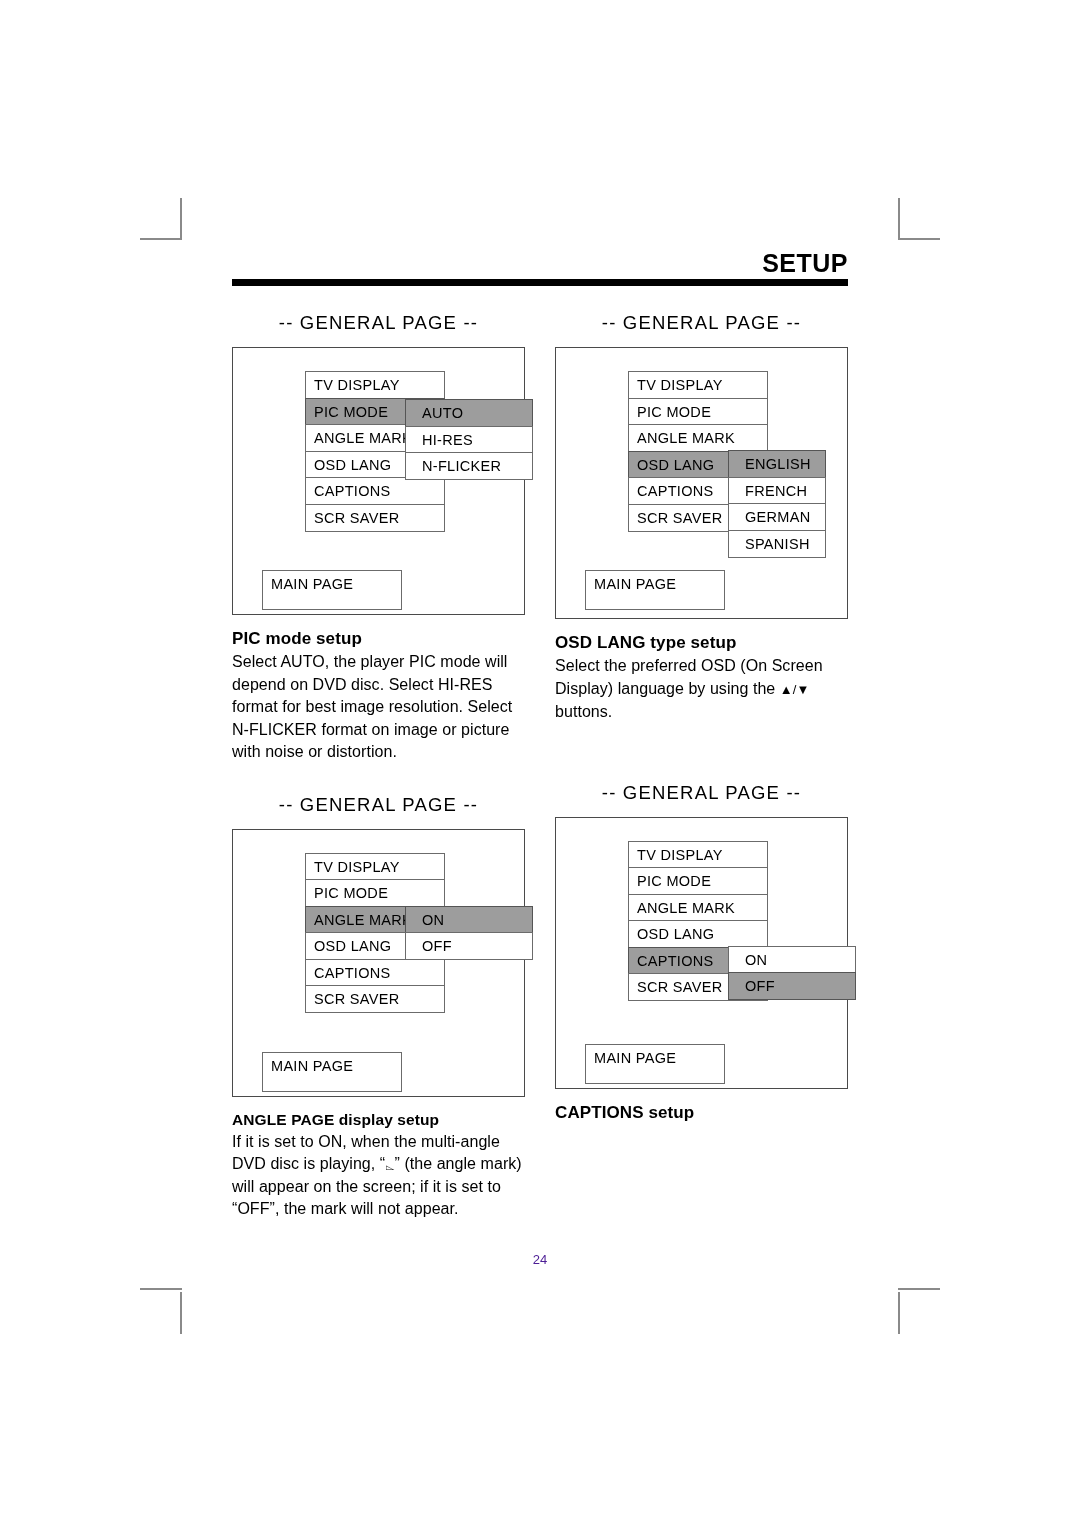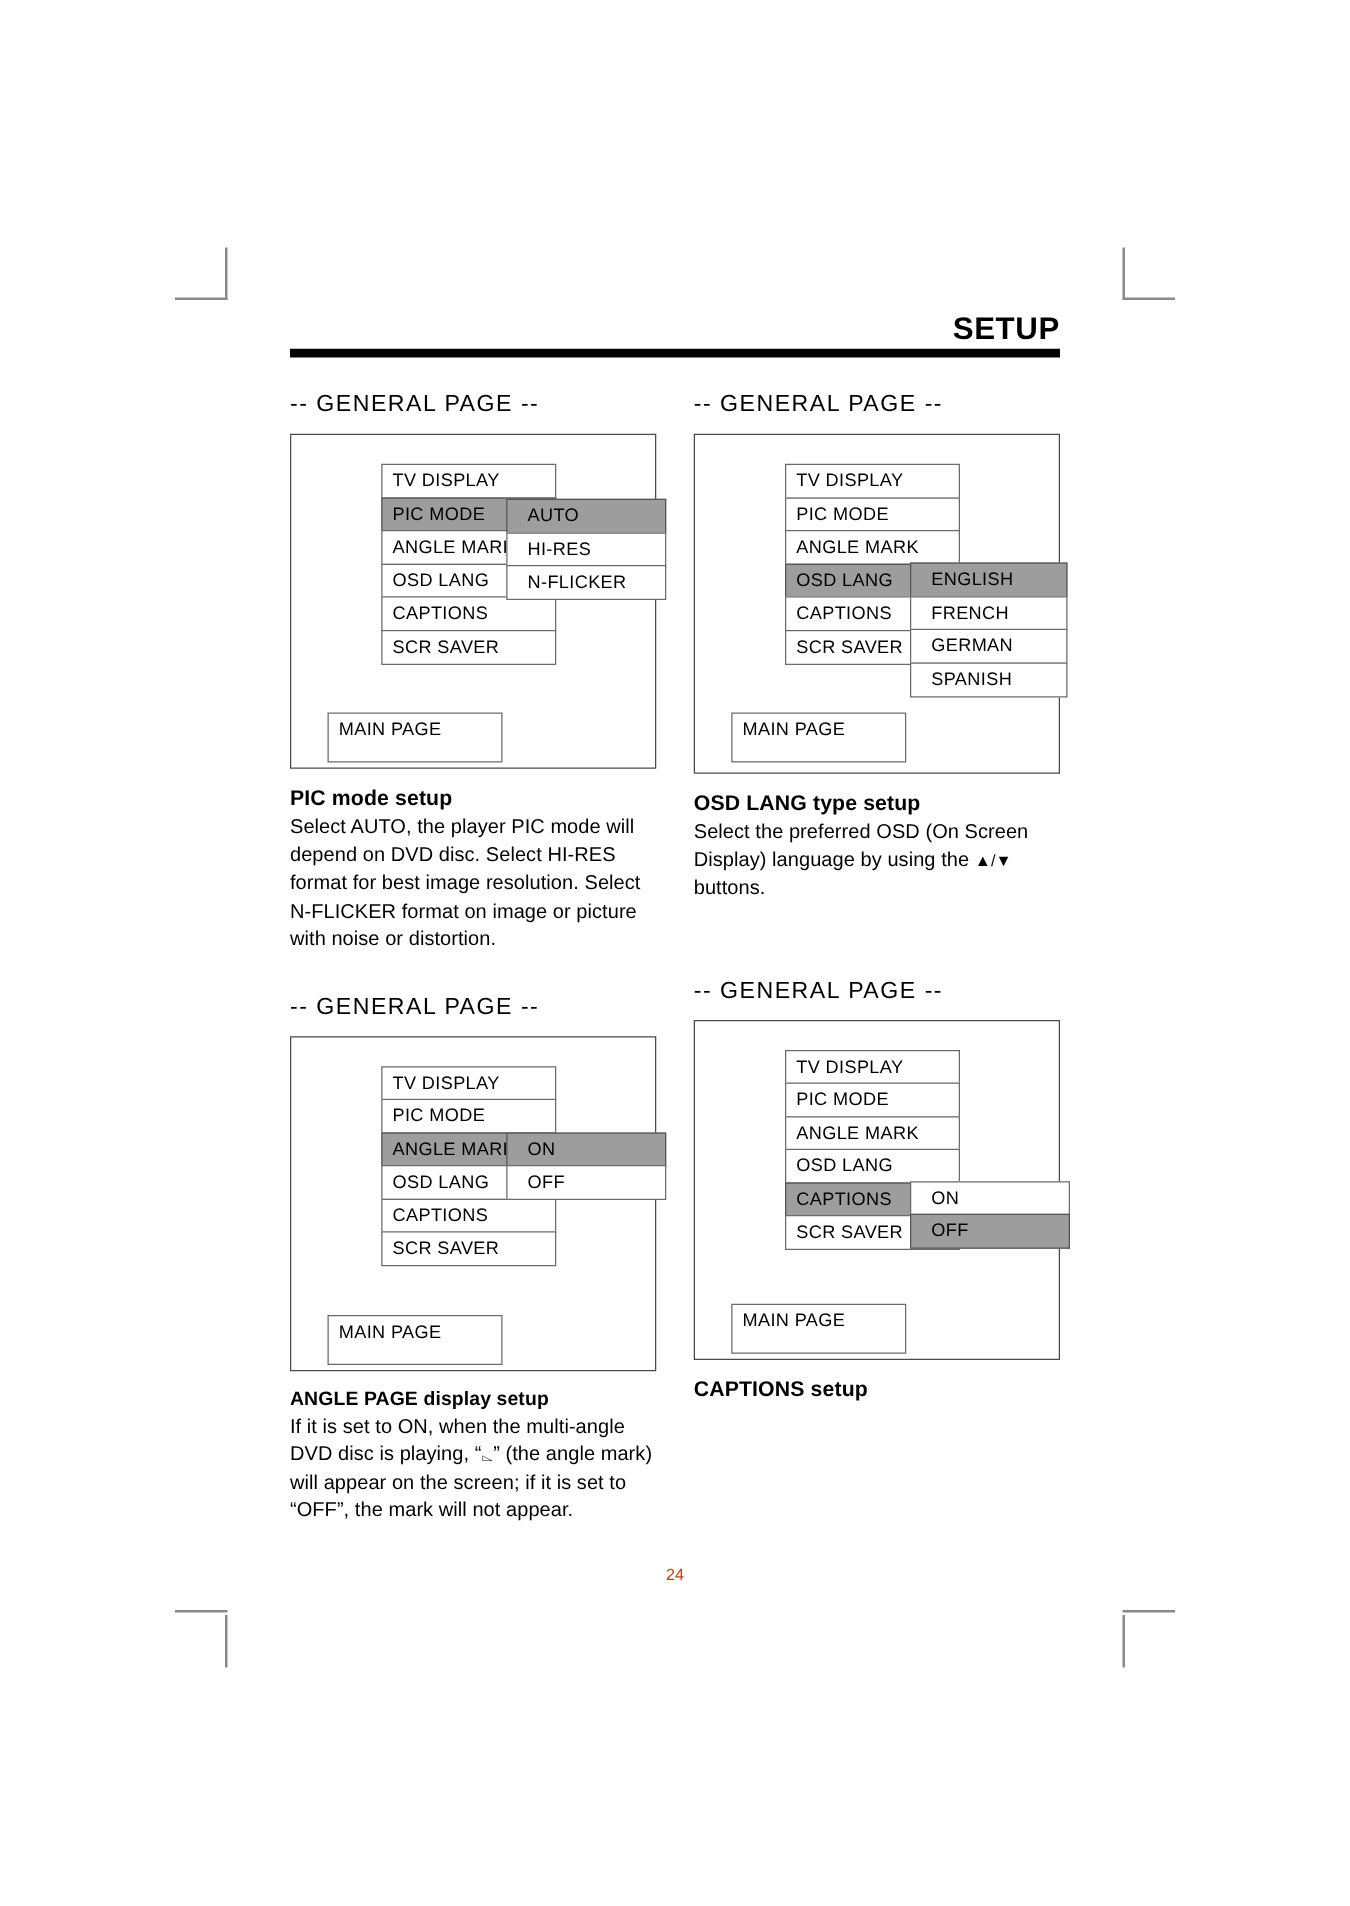--- a/index.html
+++ b/index.html
@@ -64,20 +64,21 @@
   
   .columns {
     display: flex;
     gap: 30px;
   }
   .col { width: 293px; position: relative; }
 
   .gp-header {
     font-size: 18.5px;
     letter-spacing: 1.2px;
+    text-align: center;
     margin: 0 0 13px 0;
     white-space: nowrap;
   }
 
   
   .panel {
     position: relative;
     border: 1.5px solid #4a4a4a;
     background: #ffffff;
     height: 268px;
@@ -120,21 +121,21 @@
     line-height: 27px;
     box-sizing: border-box;
     padding-left: 8px;
     font-size: 14.5px;
     letter-spacing: 0.3px;
     white-space: nowrap;
   }
 
   .submenu {
     position: absolute;
-    width: 126px;
+    width: 98px;
   }
   .submenu.wide { width: 128px; }
   .submenu-item {
     border: 1.5px solid #6b6b6b;
     background: #ffffff;
     height: 28px;
     line-height: 27px;
     box-sizing: border-box;
     padding-left: 16px;
     font-size: 14.5px;
@@ -176,21 +177,21 @@
   .spacer-md { height: 30px; }
   .spacer-lg { height: 58px; }
 
   .page-number {
     position: absolute;
     left: 0;
     top: 1002px;
     width: 616px;
     text-align: center;
     font-size: 13px;
-    color: #c2410c;
+    color: #4c1d95;
   }
 </style>
 </head>
 <body>
 
 <div class="crop crop-tl">
   <div class="v"></div>
     <div class="h"></div>
 </div>
 <div class="crop crop-tr">

